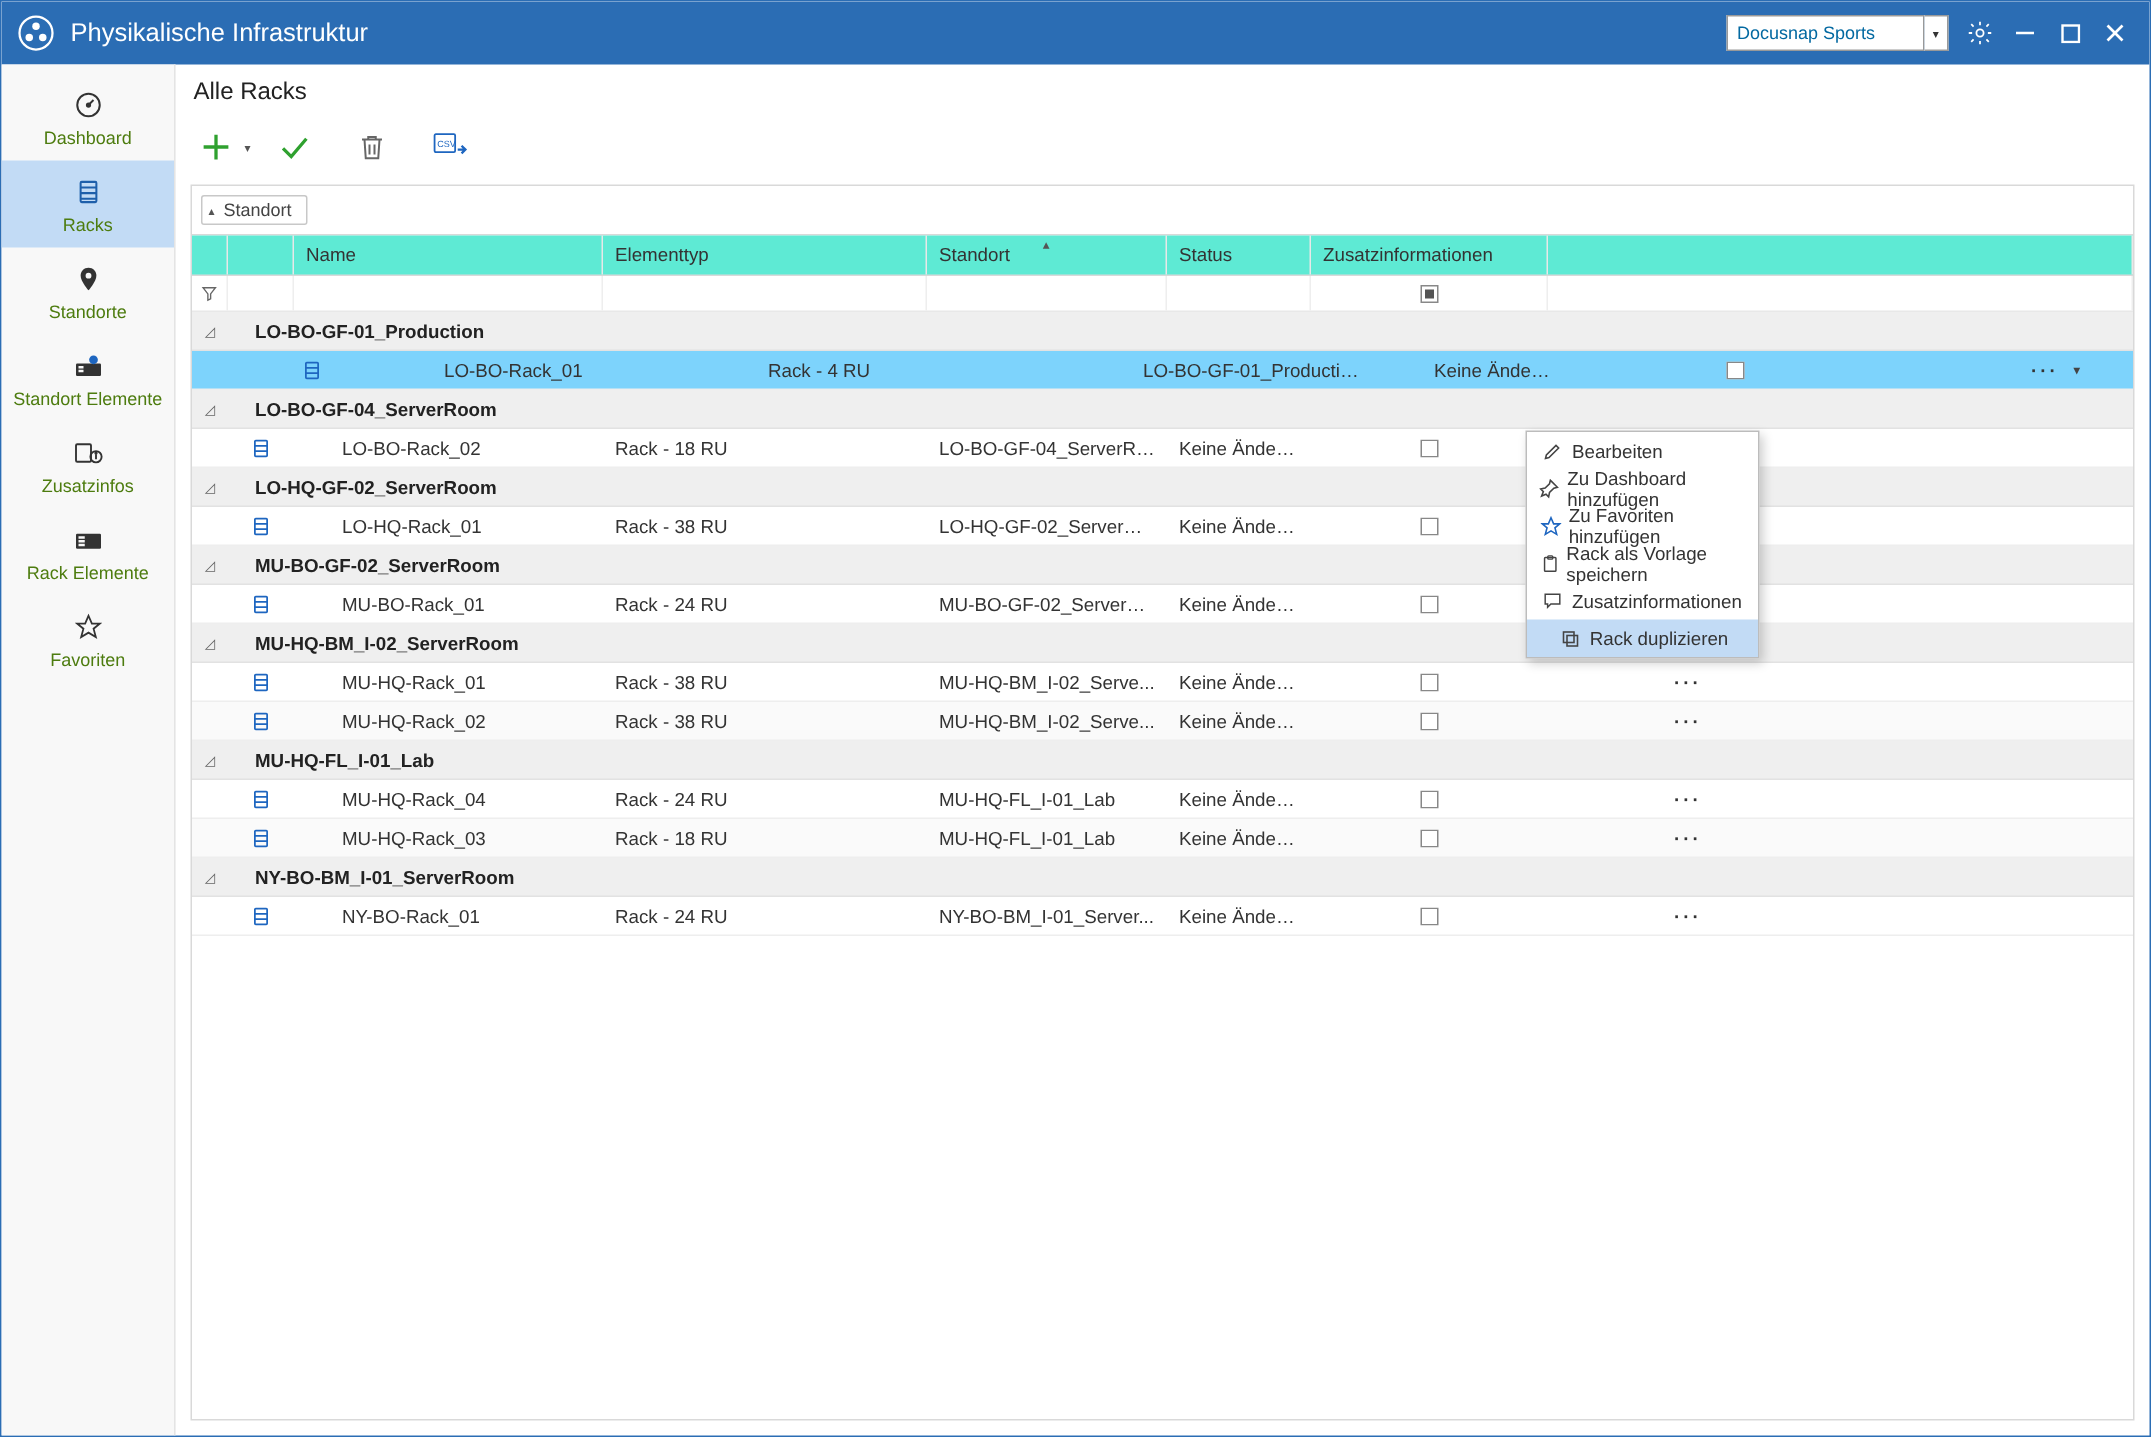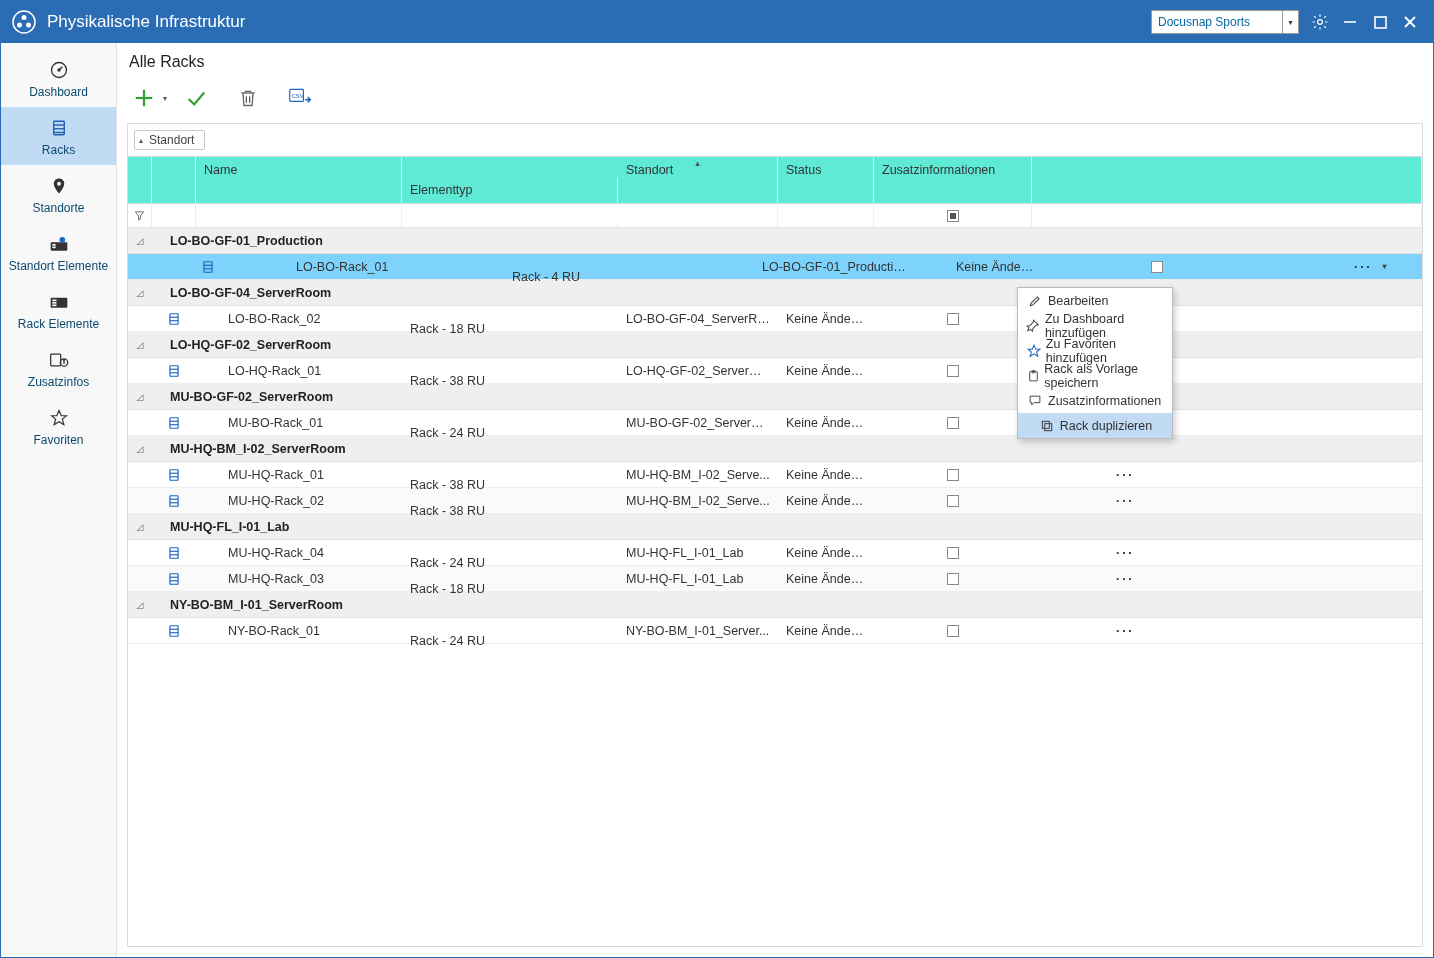--- a/index.html
+++ b/index.html
@@ -14,21 +14,21 @@
   .titlebar .tenant .tenant-field { background: #fff; color: #0369a1; height: 24px; width: 132px; padding: 0 6px; font-size: 12px; border: 1px solid #999; display: flex; align-items: center; }
   .titlebar .tenant .tenant-btn { background: #fff; color: #333; height: 24px; width: 16px; border: 1px solid #999; border-left: 0; display: flex; align-items: center; justify-content: center; font-size: 8px; }
   .titlebar .winbtn { width: 30px; height: 30px; display: inline-flex; align-items: center; justify-content: center; cursor: pointer; }
   .titlebar .winbtn svg { stroke: #fff; }
 
   
   .body { flex: 1; display: flex; min-height: 0; }
 
   
   .sidebar { width: 116px; background: #f8f8f8; border-right: 1px solid #e4e4e4; display: flex; flex-direction: column; padding-top: 6px; }
-  .sidebar .sbitem { display: flex; flex-direction: column; align-items: center; padding: 10px 0 8px; font-size: 12px; color: #0c4a6e; cursor: pointer; }
+  .sidebar .sbitem { display: flex; flex-direction: column; align-items: center; padding: 10px 0 8px; font-size: 12px; color: #4d7c0f; cursor: pointer; }
   .sidebar .sbitem.active { background: #c2dbf5; }
   .sidebar .sbitem .sbicon { width: 22px; height: 22px; margin-bottom: 4px; display: inline-flex; align-items: center; justify-content: center; }
 
   
   .main { flex: 1; display: flex; flex-direction: column; padding: 8px 10px 10px 10px; min-width: 0; }
   .main .page-title { font-size: 16px; color: #222; margin: 2px 0 8px 2px; }
 
   .toolbar { display: flex; align-items: center; gap: 26px; padding: 6px 4px 12px; }
   .toolbar .tbtn { width: 26px; height: 26px; display: inline-flex; align-items: center; justify-content: center; cursor: pointer; position: relative; }
   .toolbar .tbtn.plus::after { content: "▾"; font-size: 8px; position: absolute; right: -10px; top: 9px; color: #555; }
@@ -43,21 +43,21 @@
   .head .hcell { border-right: 1px solid #e8e8e8; padding: 6px 8px; position: relative; }
   .head .sortmark { position: absolute; top: 1px; left: 50%; transform: translateX(-50%); font-size: 9px; color: #555; }
 
   .filterrow { display: flex; border-bottom: 1px solid #e8e8e8; background: #fff; height: 24px; }
   .filterrow .fcell { border-right: 1px solid #eee; display: flex; align-items: center; justify-content: flex-start; padding: 0 6px; }
   .filterrow .fcell.center { justify-content: center; }
 
   .col-toggle { width: 24px; flex: 0 0 24px; }
   .col-icon   { width: 44px; flex: 0 0 44px; }
   .col-name   { width: 206px; flex: 0 0 206px; }
-  .col-type   { width: 216px; flex: 0 0 216px; margin-top: 20px; }
+  .col-type   { width: 216px; flex: 0 0 216px; }
   .col-site   { width: 160px; flex: 0 0 160px; }
   .col-status { width: 96px;  flex: 0 0 96px; }
   .col-extra  { width: 158px; flex: 0 0 158px; }
   .col-actions{ flex: 1 1 auto; min-width: 100px; }
 
   .rows { flex: 1; overflow: auto; }
   .grouprow { display: flex; align-items: center; background: #efefef; border-bottom: 1px solid #e2e2e2; height: 26px; font-size: 12.5px; }
   .grouprow .gtoggle { width: 24px; text-align: center; color: #666; font-size: 9px; }
   .grouprow .gname { flex: 1; font-weight: 600; color: #222; padding-left: 18px; }
 
@@ -164,39 +164,39 @@
             <rect x="2" y="8" width="20" height="10" rx="1"></rect>
             <rect x="4" y="10" width="4" height="2" fill="#f8f8f8"></rect>
             <rect x="4" y="13" width="4" height="2" fill="#f8f8f8"></rect>
             <circle cx="16" cy="5" r="3.5" fill="#1e66c0"></circle>
           </svg>
         </span>
       <span>Standort Elemente</span>
     </div>
     <div class="sbitem">
       <span class="sbicon">
+          <svg width="20" height="18" viewBox="0 0 24 20" fill="none" stroke="#333" stroke-width="1.5">
+            <rect x="2" y="3" width="12" height="14" rx="1"></rect>
+            <circle cx="18" cy="13" r="4.5"></circle>
+            <path d="M18 11v4"></path>
+            <circle cx="18" cy="10" r="0.6" fill="#333"></circle>
+          </svg>
+        </span>
+      <span>Zusatzinfos</span>
+    </div>
+    <div class="sbitem">
+      <span class="sbicon">
           <svg width="20" height="16" viewBox="0 0 24 18" fill="#333">
             <rect x="2" y="4" width="20" height="12" rx="1"></rect>
             <rect x="4" y="6" width="5" height="2" fill="#f8f8f8"></rect>
             <rect x="4" y="9" width="5" height="2" fill="#f8f8f8"></rect>
             <rect x="4" y="12" width="5" height="2" fill="#f8f8f8"></rect>
           </svg>
         </span>
       <span>Rack Elemente</span>
-    </div>
-    <div class="sbitem">
-      <span class="sbicon">
-          <svg width="20" height="18" viewBox="0 0 24 20" fill="none" stroke="#333" stroke-width="1.5">
-            <rect x="2" y="3" width="12" height="14" rx="1"></rect>
-            <circle cx="18" cy="13" r="4.5"></circle>
-            <path d="M18 11v4"></path>
-            <circle cx="18" cy="10" r="0.6" fill="#333"></circle>
-          </svg>
-        </span>
-      <span>Zusatzinfos</span>
     </div>
     <div class="sbitem">
       <span class="sbicon">
           <svg width="18" height="18" viewBox="0 0 24 24" fill="none" stroke="#333" stroke-width="1.6">
             <polygon points="12,2 15,9 22,9 16.5,13.5 18.5,21 12,17 5.5,21 7.5,13.5 2,9 9,9"></polygon>
           </svg>
         </span>
       <span>Favoriten</span>
     </div>
   </div>

